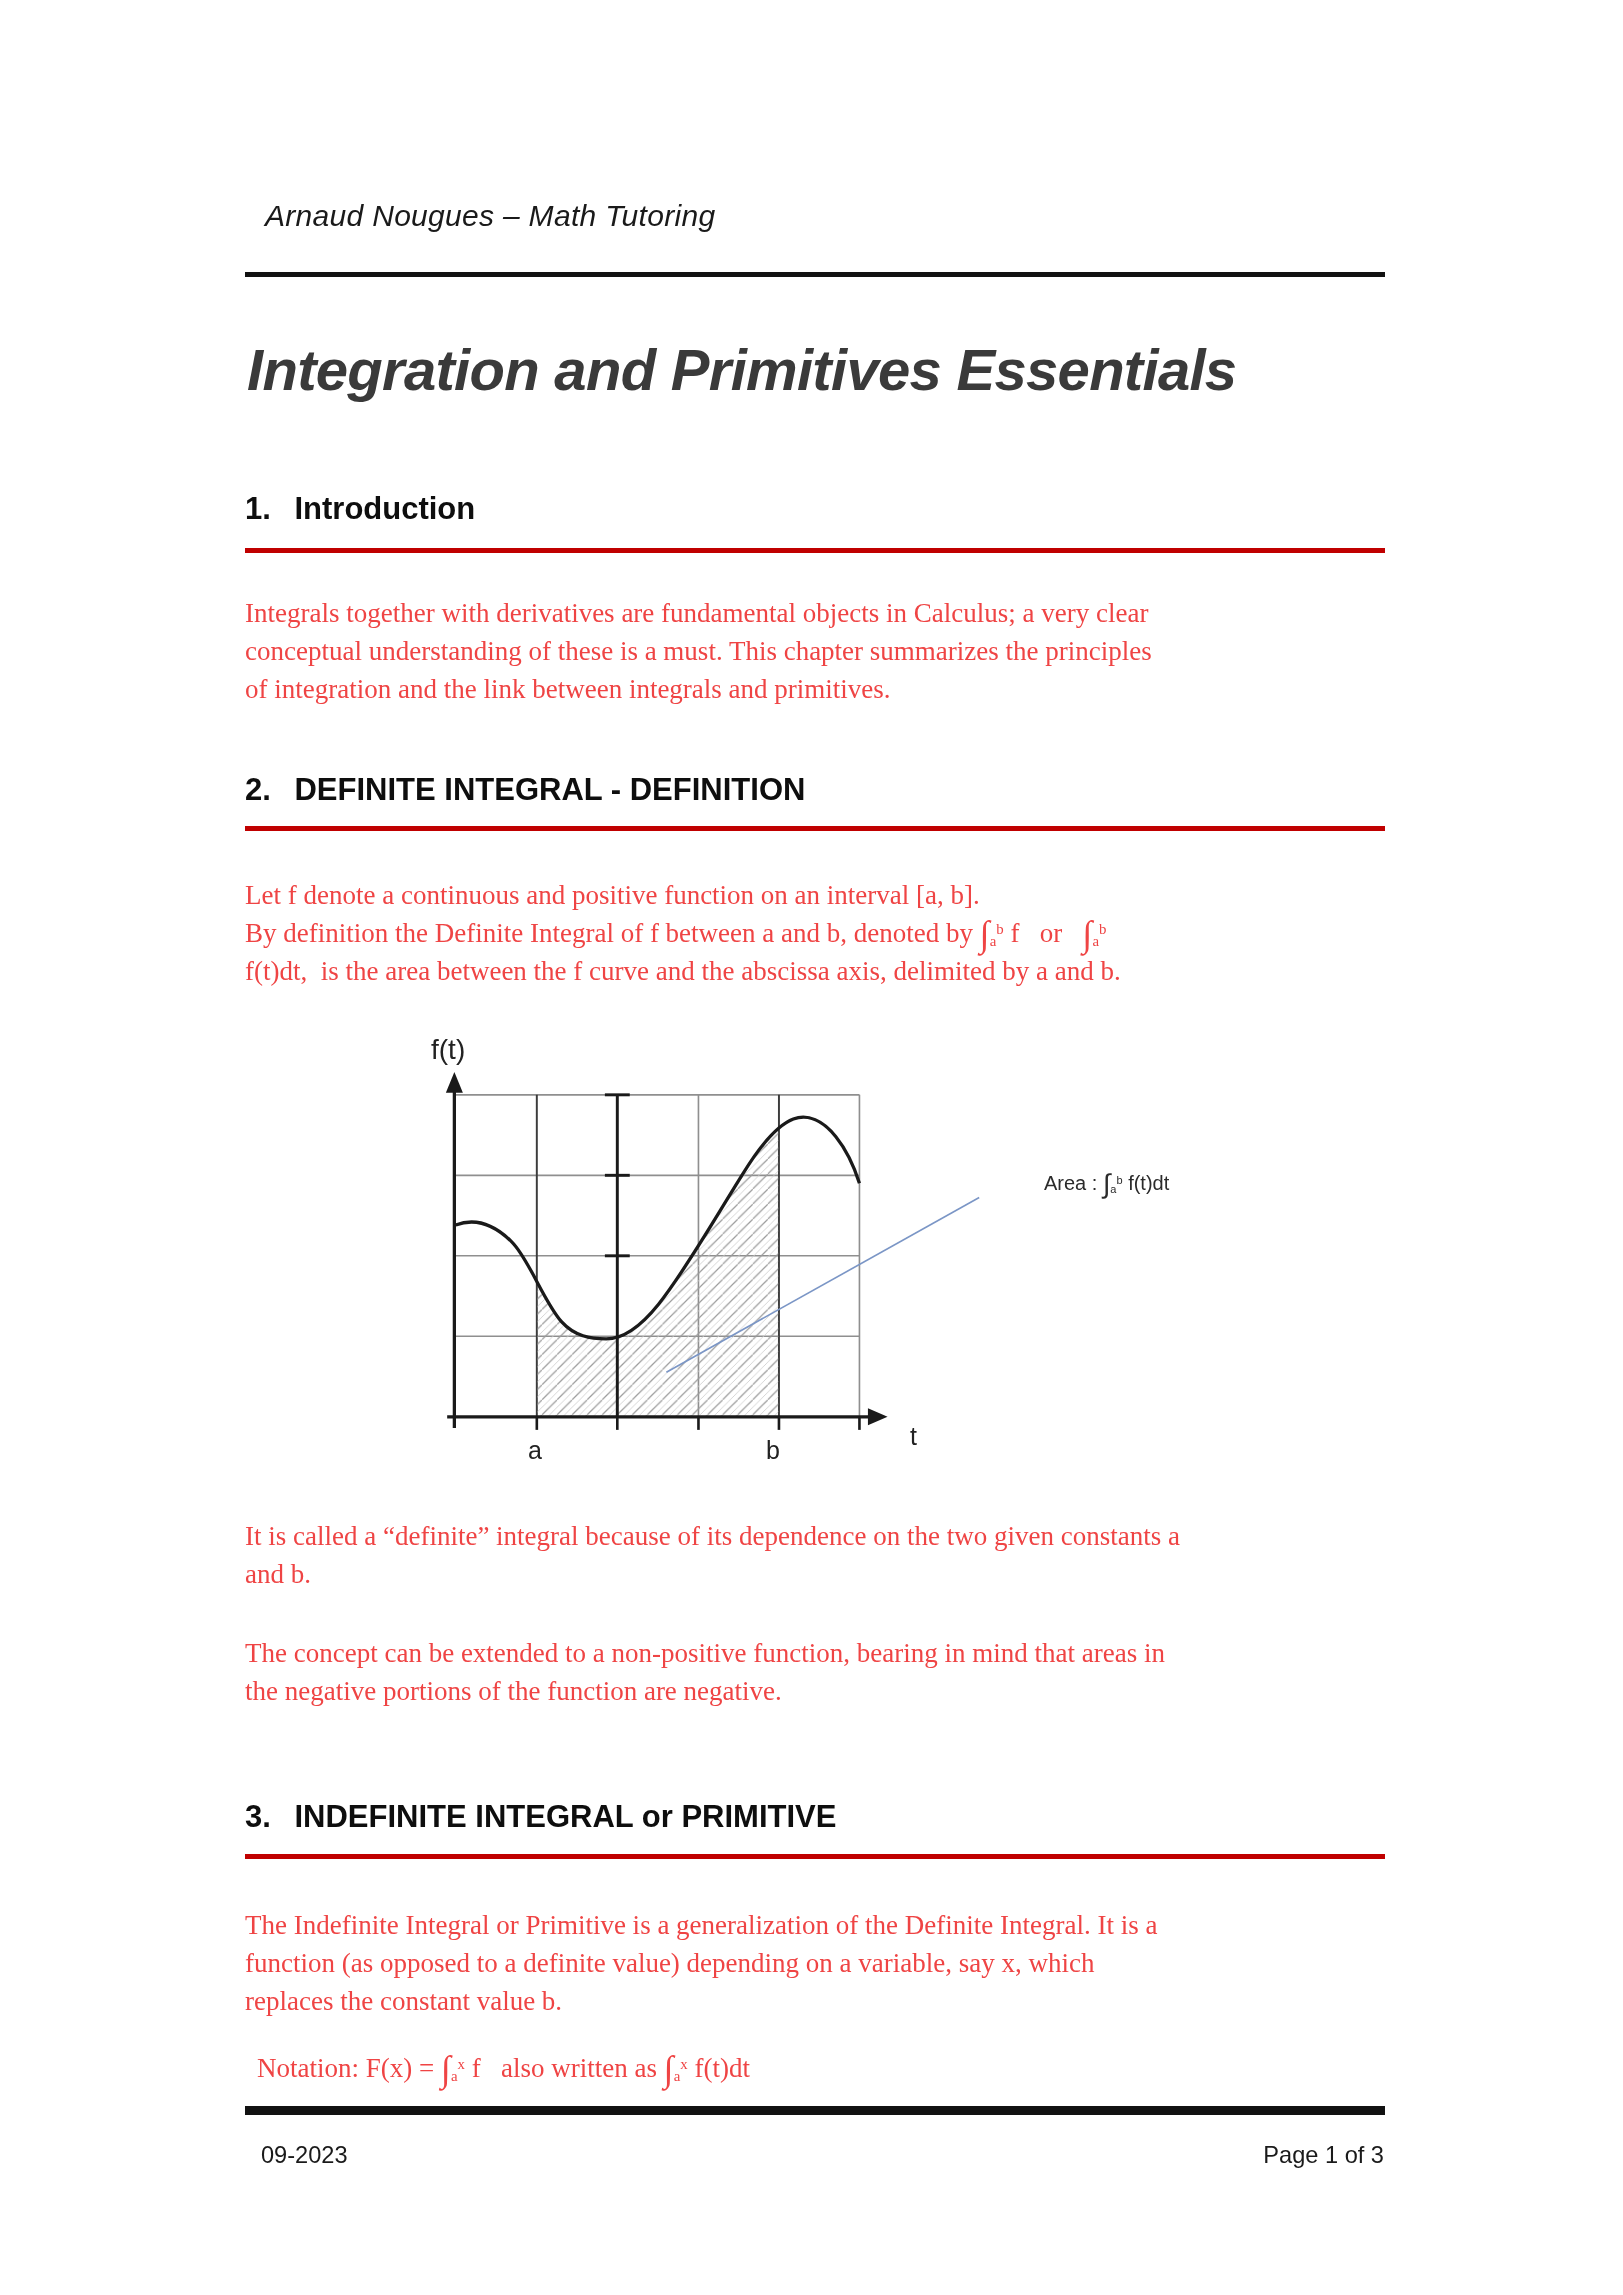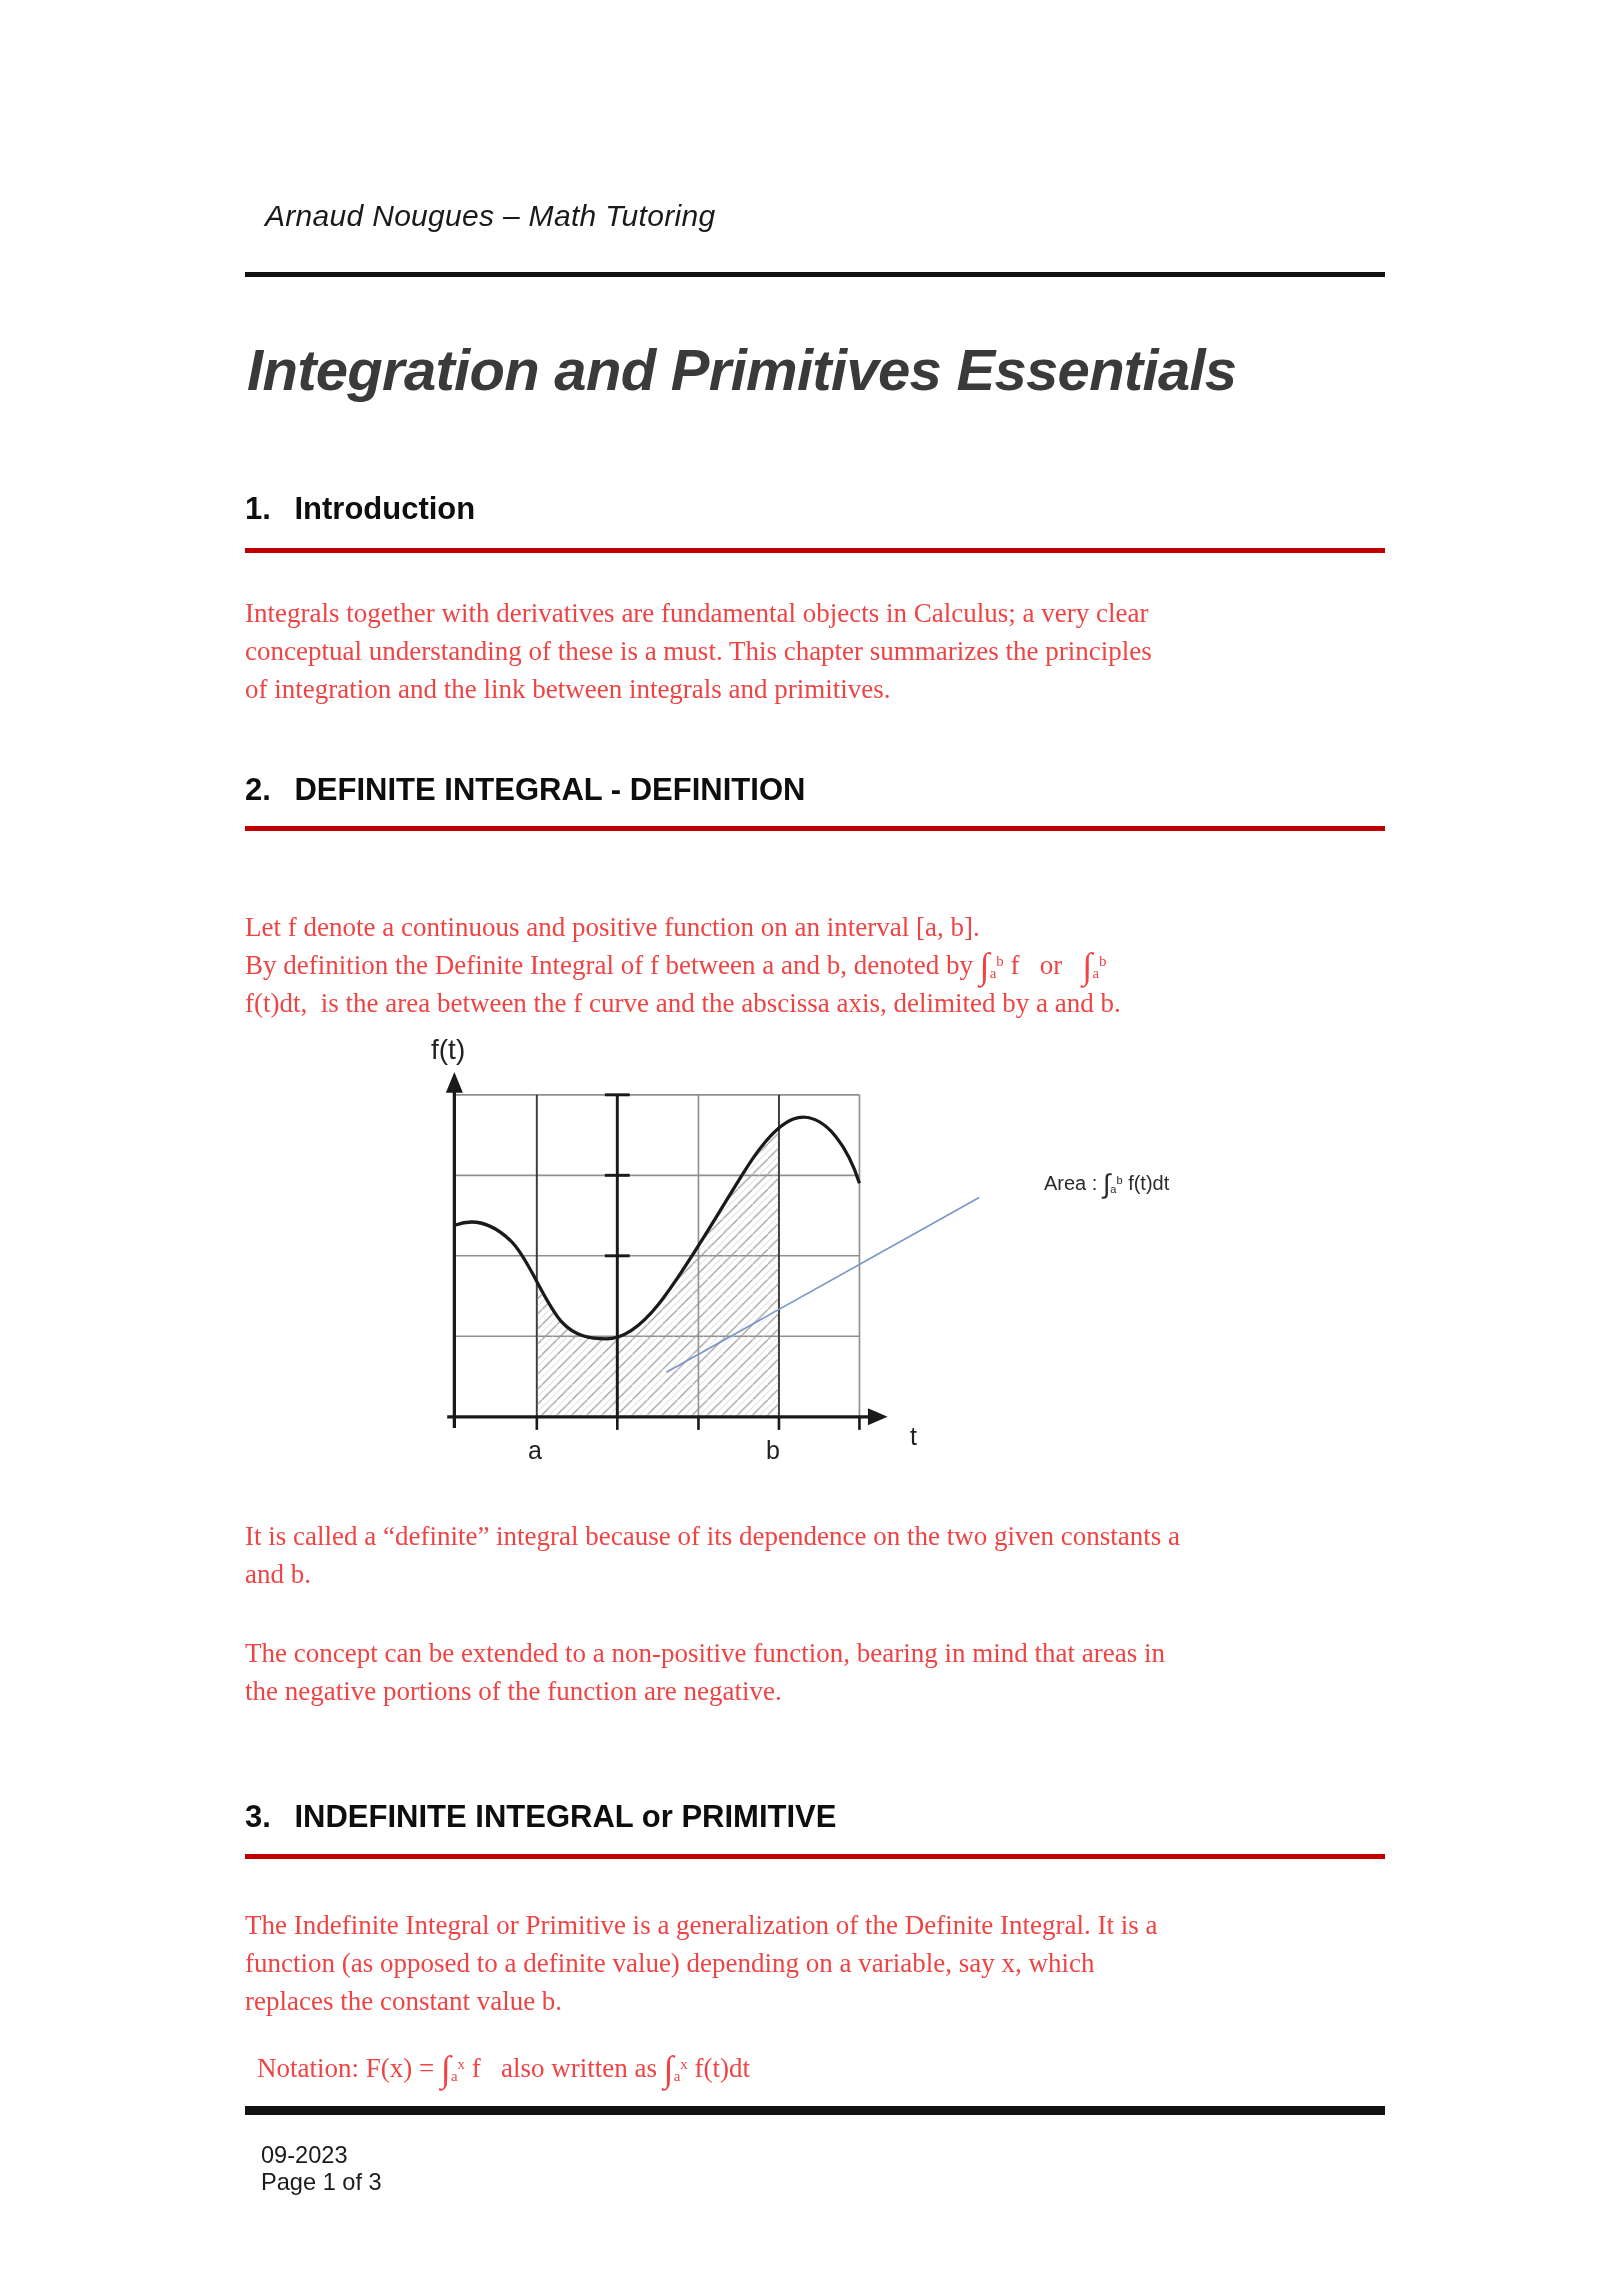--- a/index.html
+++ b/index.html
@@ -23,21 +23,21 @@
   .heading{position:absolute;display:flex;gap:23.6px;font-weight:bold;font-size:31px;color:#0e0e0e;
     font-family:"Liberation Sans","DejaVu Sans",sans-serif;}
   .para{position:absolute;left:245px;width:1152px;font-size:27px;line-height:38px;color:#ef4444;}
   .para .tline{white-space:nowrap;}
   sub,sup{font-size:0.55em;line-height:0;}
   sub{vertical-align:-0.25em;}
   sup{vertical-align:0.55em;}
   .gi{font-size:1.35em;line-height:0;vertical-align:-0.12em;}
   .figlabel{position:absolute;font-family:"Liberation Sans","DejaVu Sans",sans-serif;color:#222;}
   .footer-row{position:absolute;left:261px;top:2142px;width:1123px;display:flex;justify-content:space-between;
-    font-family:"Liberation Sans","DejaVu Sans",sans-serif;font-size:23.6px;color:#1a1a1a;flex-direction:column;}
+    font-family:"Liberation Sans","DejaVu Sans",sans-serif;font-size:23.6px;color:#1a1a1a;}
   svg{display:block;}
 </style>
 </head>
 <body>
 
 <div id="page">
 
   <div class="abs sans doc-header">Arnaud Nougues – Math Tutoring</div>
   <div class="hrule" style="left:245px;top:272px;width:1140px;height:5.2px;"></div>
 
@@ -52,21 +52,21 @@
       <div class="tline">Integrals together with derivatives are fundamental objects in Calculus; a very clear</div>
       <div class="tline">conceptual understanding of these is a must. This chapter summarizes the principles</div>
       <div class="tline">of integration and the link between integrals and primitives.</div>
     </div>
 
   <div class="heading" style="left:245px;top:772px;">
     <span>2.</span>
     <span>DEFINITE INTEGRAL - DEFINITION</span>
   </div>
   <div class="redrule" style="left:245px;top:826px;width:1140px;"></div>
-  <div class="para" style="top:908px;">
+  <div class="para" style="top:876px;">
       <div class="tline">Let f denote a continuous and positive function on an interval [a, b].</div>
       <div class="tline">By definition the Definite Integral of f between a and b, denoted by <span class="gi">∫</span><sub>a</sub><sup>b</sup> f&nbsp;&nbsp; or&nbsp;&nbsp; <span class="gi">∫</span><sub>a</sub><sup>b</sup></div>
       <div class="tline">f(t)dt,&nbsp; is the area between the f curve and the abscissa axis, delimited by a and b.</div>
     </div>
 
   <svg class="abs" style="left:0;top:0;" width="1624" height="2295" viewBox="0 0 2481 3507">
     <defs>
       <pattern id="hatch" width="23" height="23" patternUnits="userSpaceOnUse">
         <path d="M0 23 L23 0" stroke="#9b9b9b" stroke-width="1.8" fill="none"></path>
         <path d="M0 11.5 L11.5 0 M11.5 23 L23 11.5" stroke="#cfcfcf" stroke-width="1.3" fill="none"></path>

